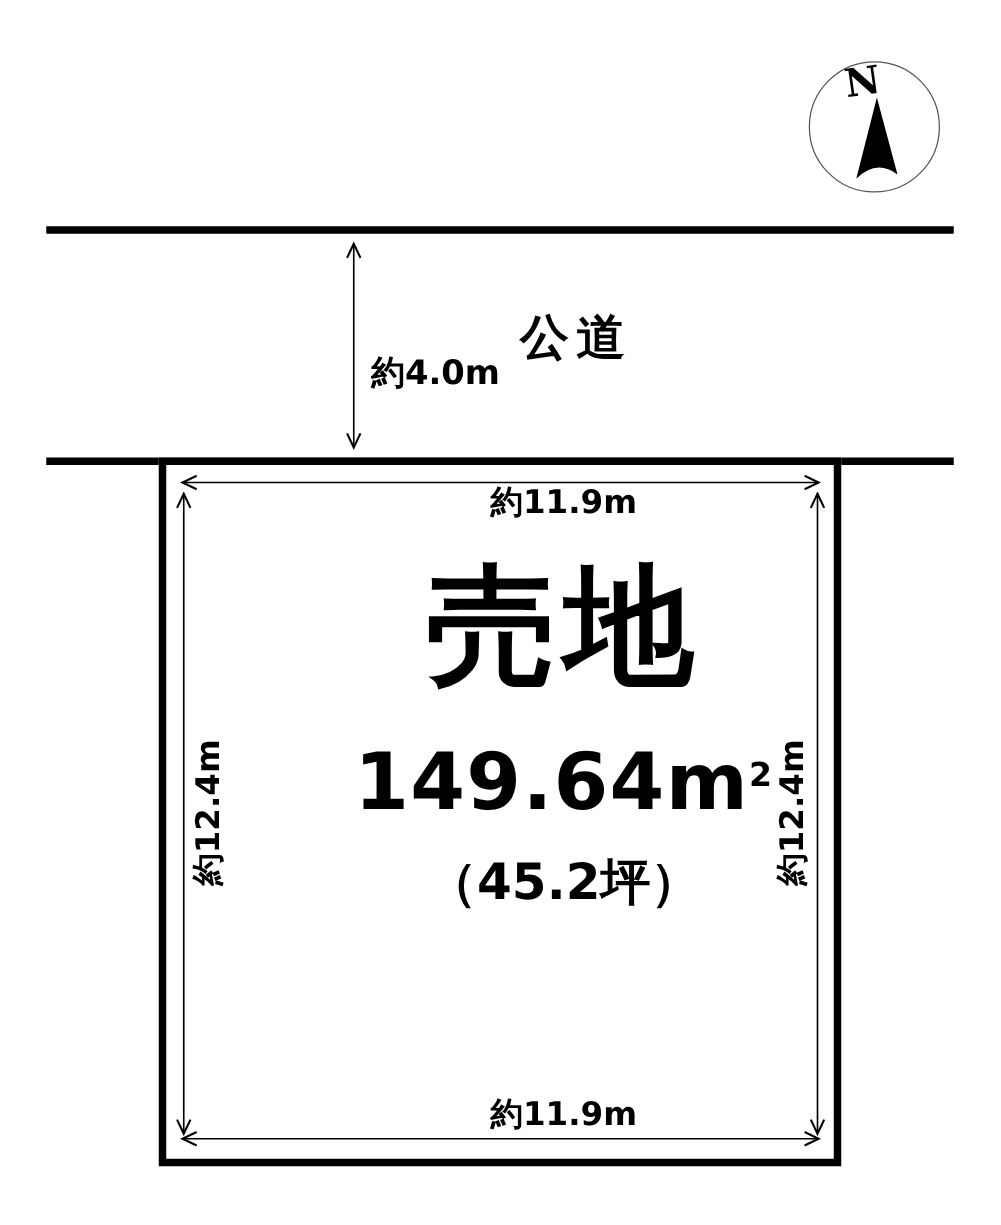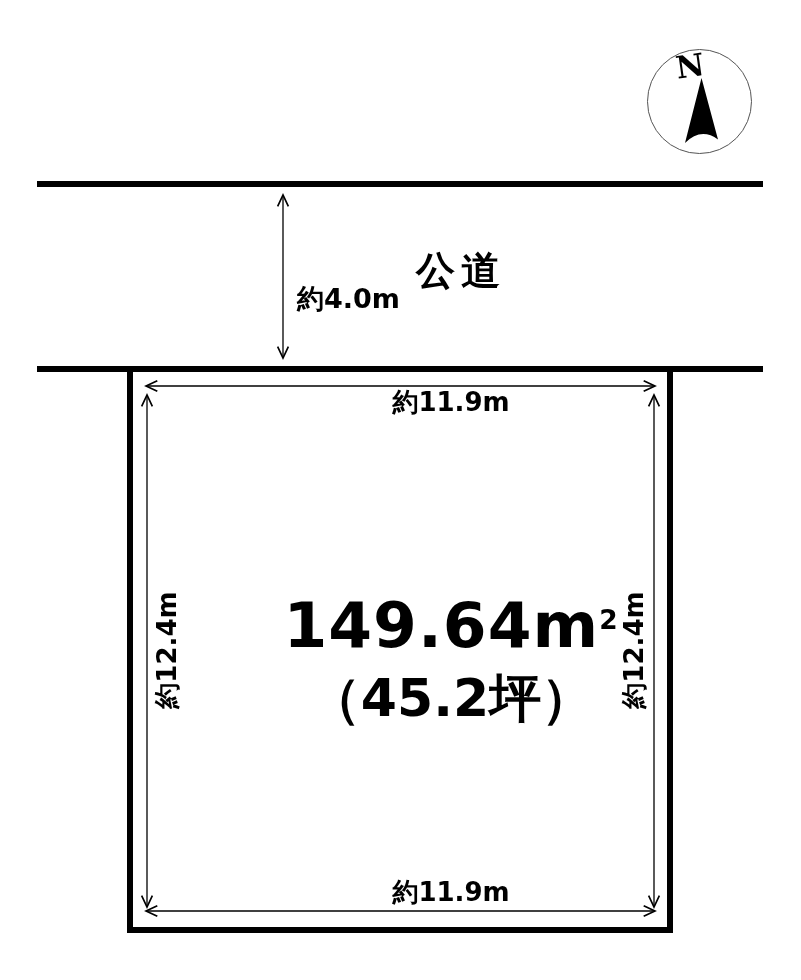--- a/index.html
+++ b/index.html
@@ -85,21 +85,21 @@
     position: absolute;
     left: 127px;
     width: 648px;
     text-align: center;
     line-height: 1;
     font-weight: bold;
   }
   .plot-title   { top: 449px; font-size: 104px; letter-spacing: 6px; }
   .plot-area    { top: 594px; font-size: 63px;  letter-spacing: 1px; }
   .plot-area sup{ font-size: 0.42em; vertical-align: 18px; font-weight: bold; }
-  .plot-tsubo   { top: 672px; font-size: 52px; }
+  .plot-tsubo   { top: 686px; font-size: 40px; }
   .plot-status  { top: 791px; font-size: 40px; letter-spacing: 2px; }
   .dim-top      { top: 389px; font-size: 26px; }
   .dim-bottom   { top: 879px; font-size: 26px; }
   .dim-side {
     position: absolute;
     font-size: 26px;
     font-weight: bold;
     white-space: nowrap;
     line-height: 1;
     transform: translate(-50%, -50%) rotate(-90deg);
@@ -126,20 +126,21 @@
     </svg>
   </div>
 
   <div class="road-line upper"></div>
   <div class="road-line lower"></div>
   <span class="road-width-label">約4.0m</span>
   <span class="road-name-label">公道</span>
 
   <div class="plot-outline"></div>
 
+  <div class="center-text plot-title">売地</div>
   <div class="center-text plot-area">
     <span>149.64m</span><sup>2</sup>
   </div>
   <div class="center-text plot-tsubo">（45.2坪）</div>
 
   <div class="center-text dim-top">約11.9m</div>
   <div class="center-text dim-bottom">約11.9m</div>
   <div class="dim-side dim-left">約12.4m</div>
   <div class="dim-side dim-right">約12.4m</div>
 

